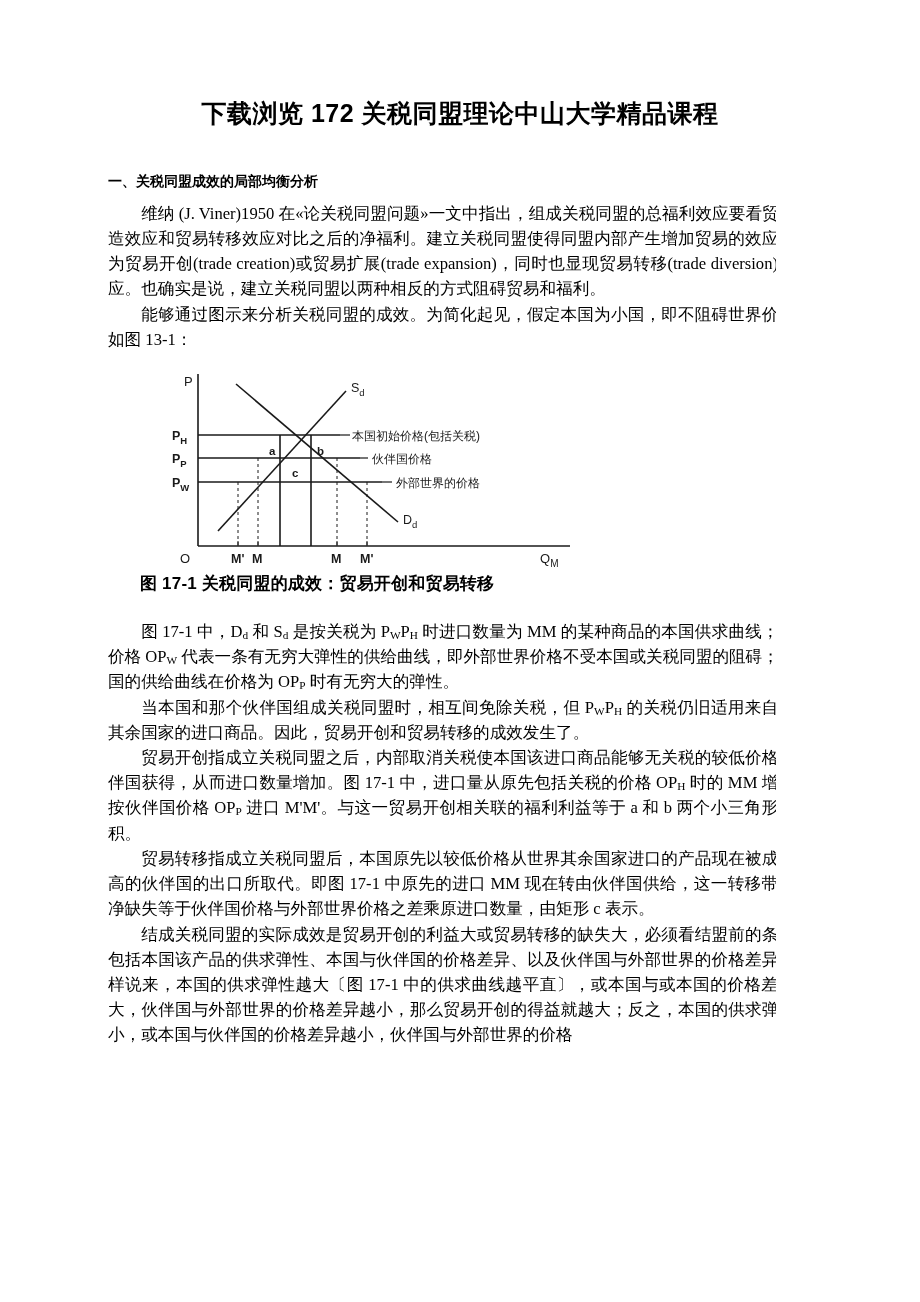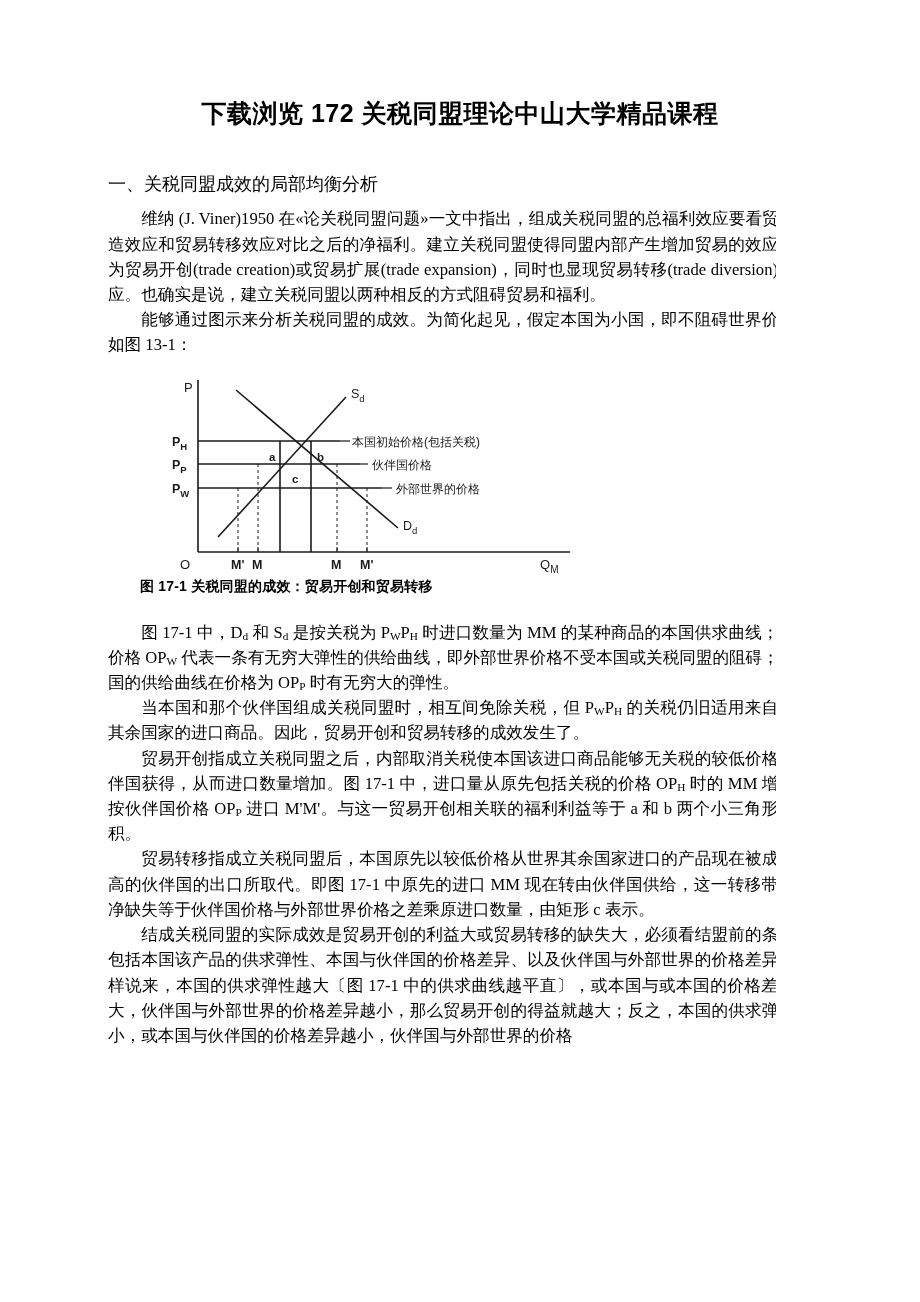--- a/index.html
+++ b/index.html
@@ -30,22 +30,22 @@
     font-weight: bold;
     font-size: 25px;
     text-align: center;
     margin: 0;
     padding-top: 98px;
     letter-spacing: 0.5px;
     line-height: 1.25;
   }
   .section-heading {
     font-family: "Liberation Sans", "DejaVu Sans", sans-serif;
-    font-weight: normal;
-    font-size: 18px;
+    font-weight: bold;
+    font-size: 14px;
     margin: 0;
     padding-top: 43px;
     line-height: 1.4;
   }
   p.body-text {
     font-size: 16.6px;
     line-height: 25.2px;
     margin: 0;
     text-align: justify;
     text-justify: inter-ideograph;
@@ -55,21 +55,21 @@
     margin-top: 9px;
   }
   sub {
     font-size: 0.68em;
     line-height: 0;
     vertical-align: -0.22em;
   }
   .fig-caption {
     font-family: "Liberation Sans", "DejaVu Sans", sans-serif;
     font-weight: bold;
-    font-size: 14px;
+    font-size: 17px;
     margin: 0;
     padding-left: 32px;
     padding-top: 3px;
     letter-spacing: 0.2px;
   }
   .figure-block {
     margin: 0;
     padding-top: 12px;
   }
   .figure-wrap {

